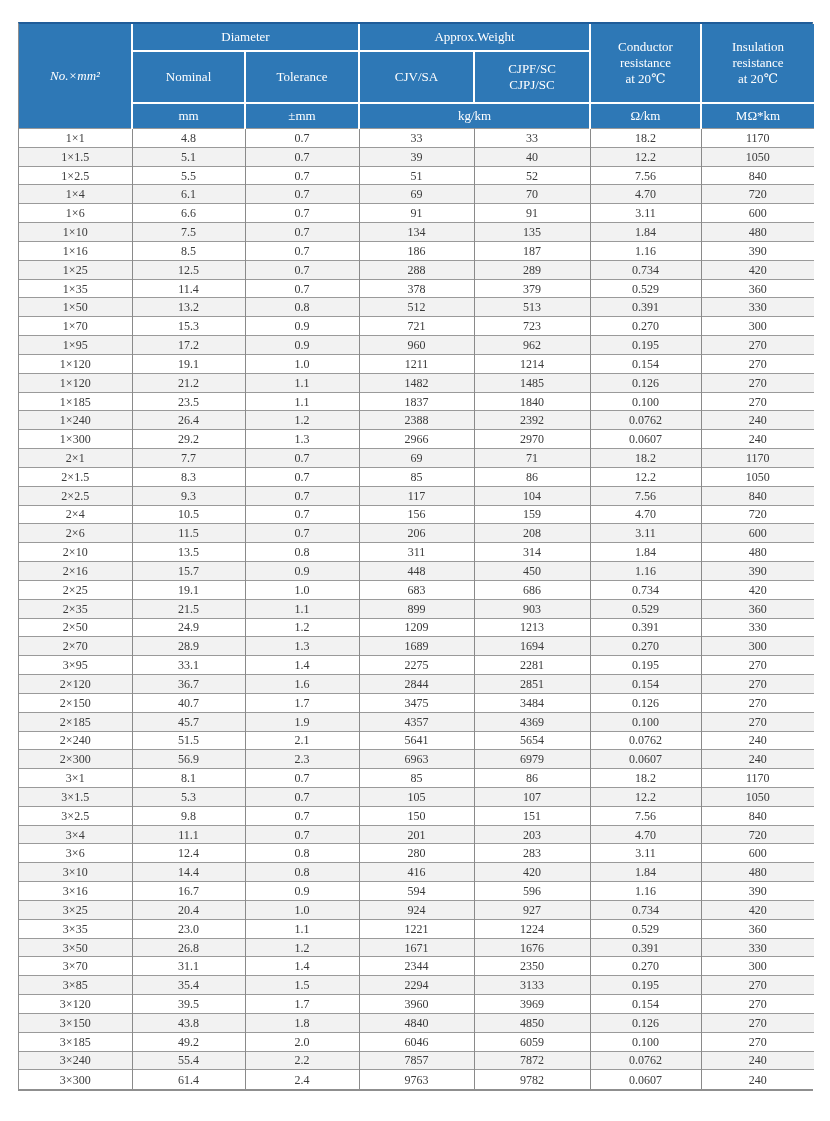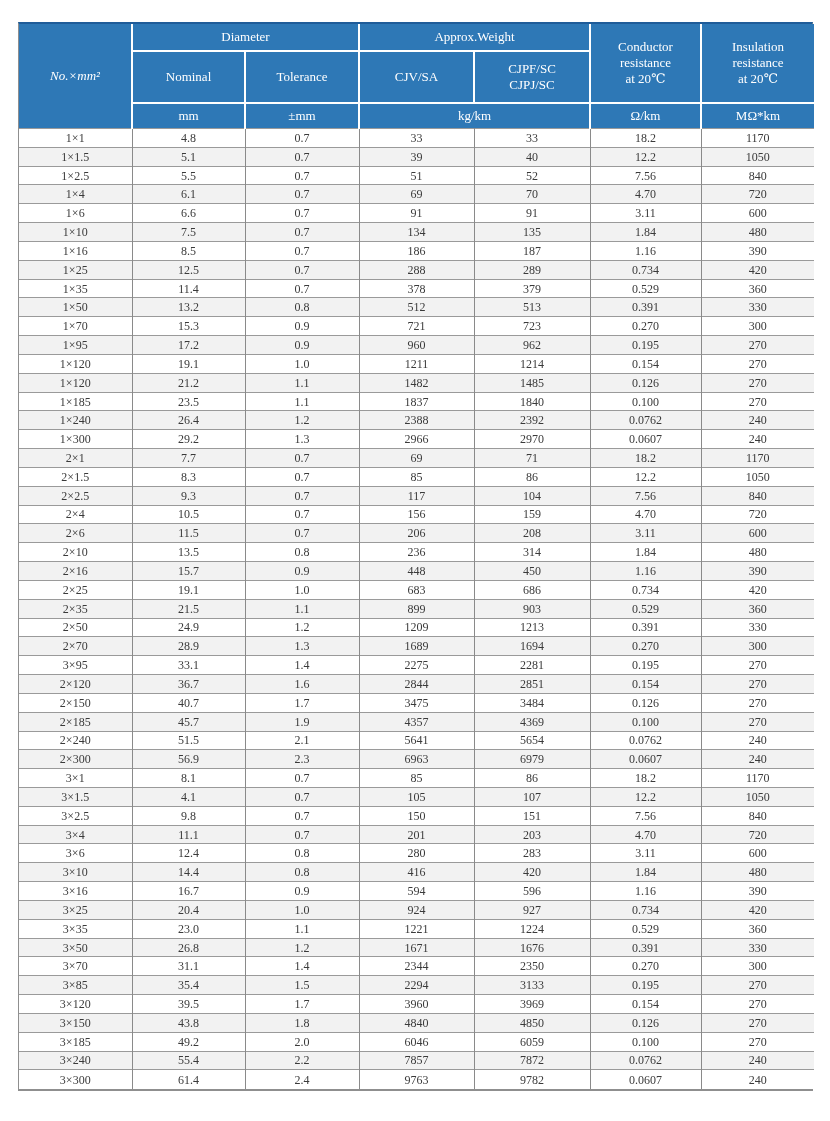--- a/index.html
+++ b/index.html
@@ -300,21 +300,21 @@
           <td>0.7</td>
           <td>206</td>
           <td>208</td>
           <td>3.11</td>
           <td>600</td>
         </tr>
         <tr>
           <td>2×10</td>
           <td>13.5</td>
           <td>0.8</td>
-          <td>236</td>
+          <td>311</td>
           <td>314</td>
           <td>1.84</td>
           <td>480</td>
         </tr>
         <tr>
           <td>2×16</td>
           <td>15.7</td>
           <td>0.9</td>
           <td>448</td>
           <td>450</td>
@@ -415,21 +415,21 @@
           <td>3×1</td>
           <td>8.1</td>
           <td>0.7</td>
           <td>85</td>
           <td>86</td>
           <td>18.2</td>
           <td>1170</td>
         </tr>
         <tr>
           <td>3×1.5</td>
-          <td>4.1</td>
+          <td>5.3</td>
           <td>0.7</td>
           <td>105</td>
           <td>107</td>
           <td>12.2</td>
           <td>1050</td>
         </tr>
         <tr>
           <td>3×2.5</td>
           <td>9.8</td>
           <td>0.7</td>

